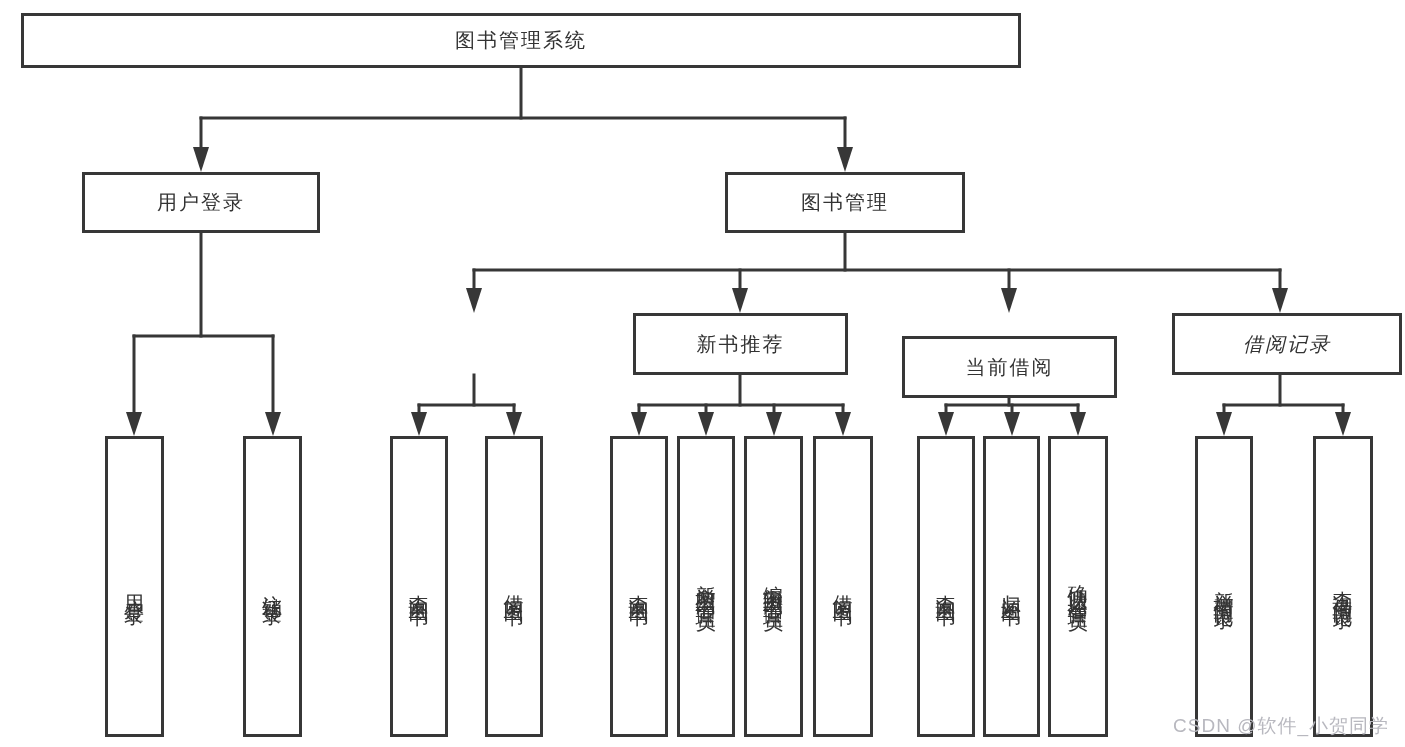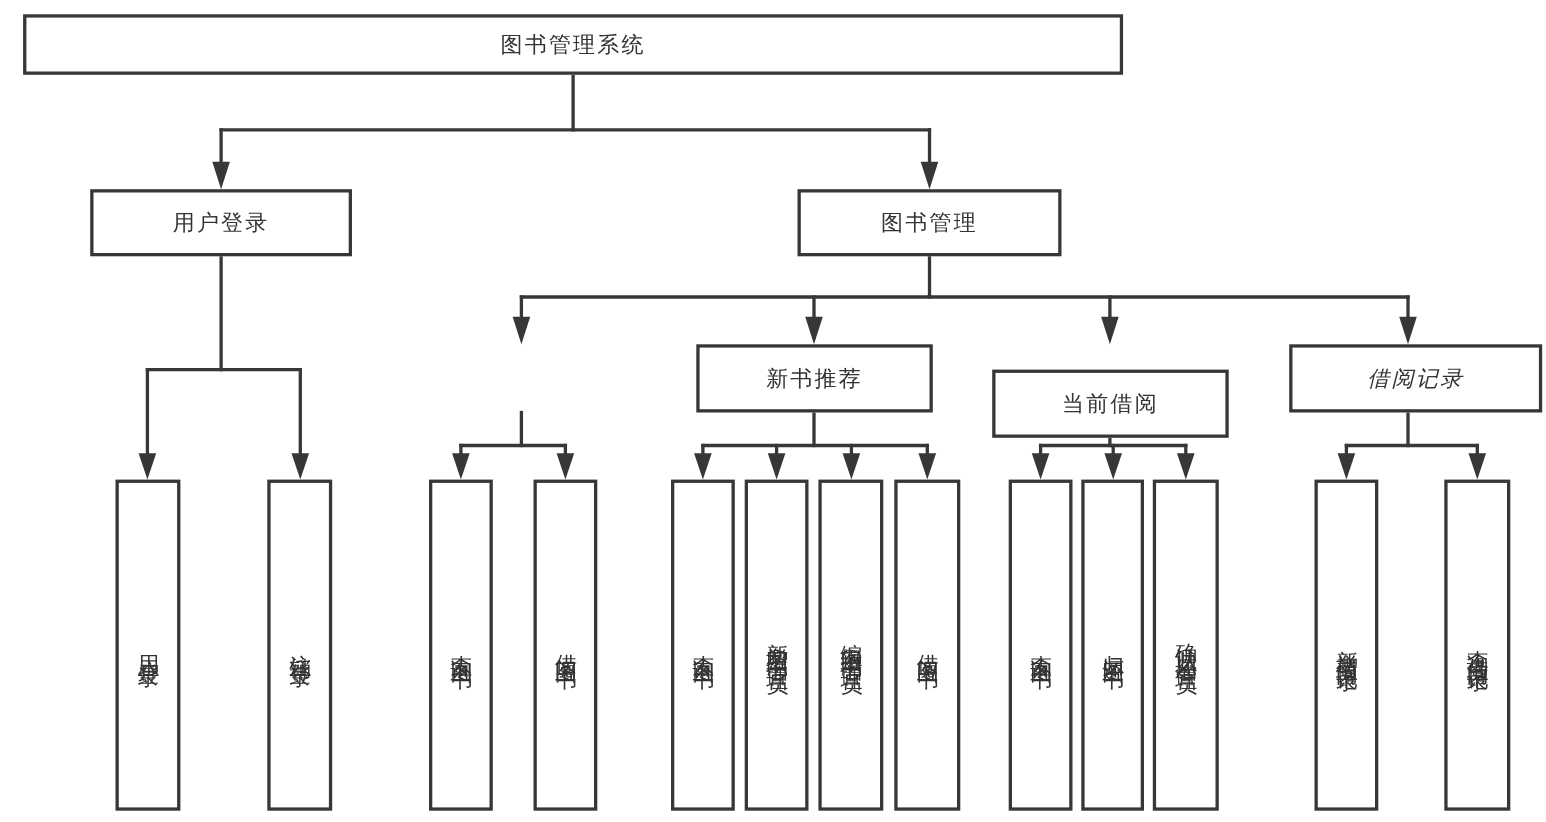--- a/index.html
+++ b/index.html
@@ -204,14 +204,15 @@
     <span class="vlabel">确认归还（管理员）</span>
   </div>
 
   <div class="node" style="left:1195px; top:436px; width:58px; height:301px;">
     <span class="vlabel">新增借阅记录</span>
   </div>
   <div class="node" style="left:1313px; top:436px; width:60px; height:301px;">
     <span class="vlabel">查询借阅记录</span>
   </div>
 
+  <div class="watermark">CSDN @软件_小贺同学</div>
 
 </div>
 
 </body></html>

